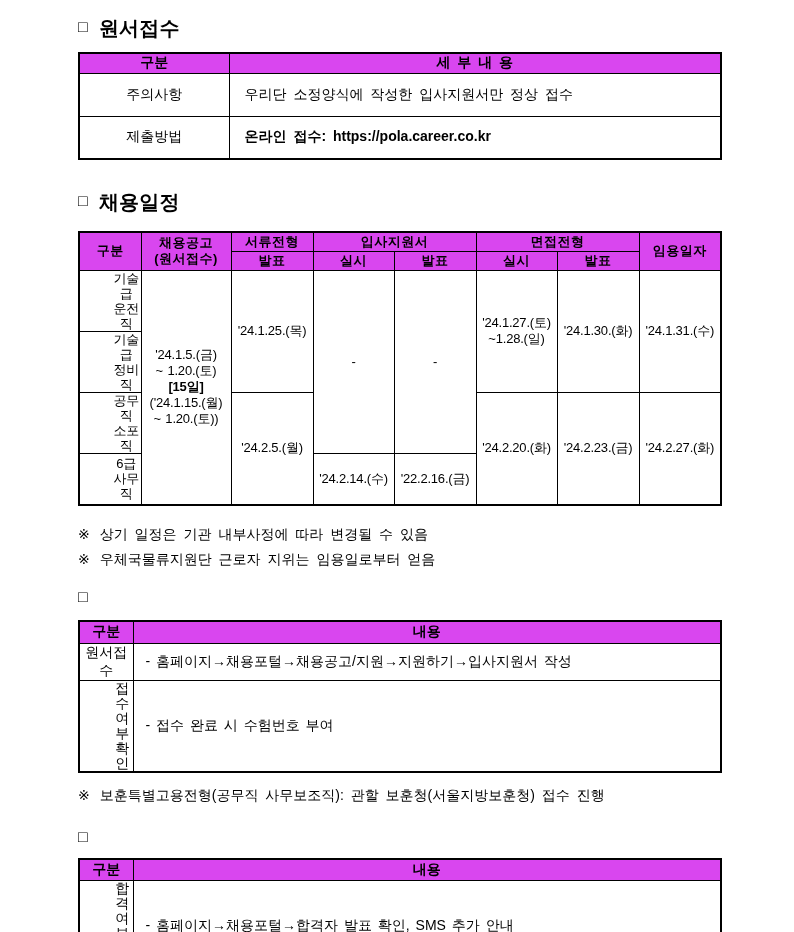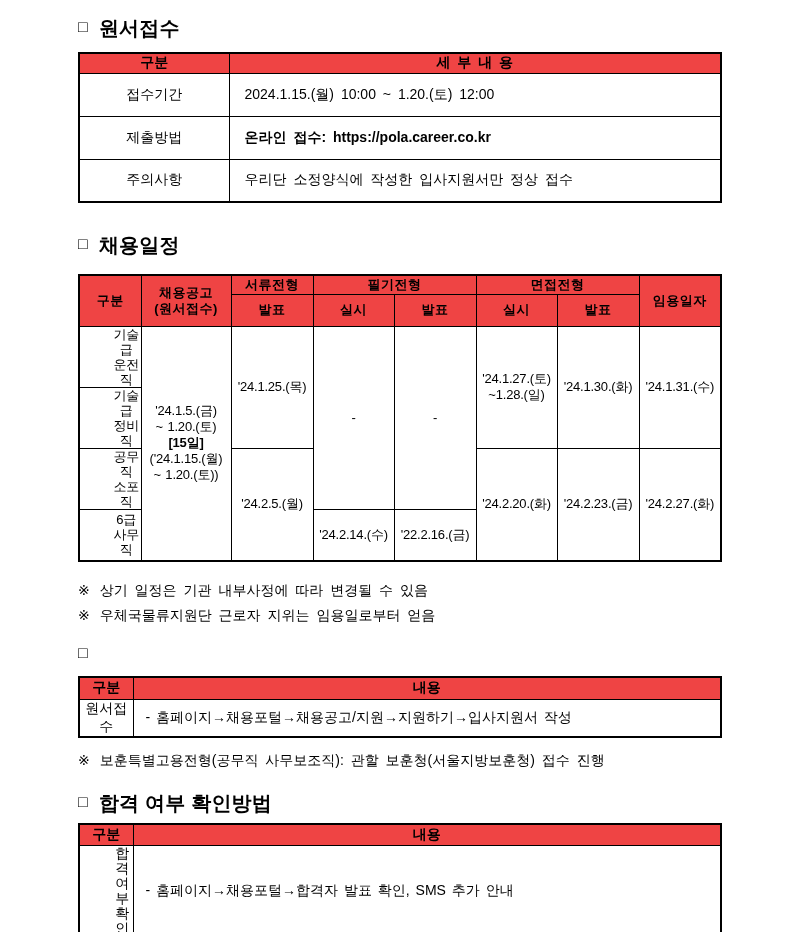--- a/index.html
+++ b/index.html
@@ -19,33 +19,33 @@
     font-size:20px; font-weight:700; line-height:24px;
     letter-spacing:0.2px;
   }
   .sec-title .box-marker { font-size:16px; font-weight:400; position:relative; top:-1px; }
 
   table {
     border-collapse:collapse; table-layout:fixed;
     border:2px solid #000; width:642px;
   }
   td { border:1px solid #000; vertical-align:middle; text-align:center; word-spacing:3px; }
-  .hd { background:#ef4444; font-weight:700; }
+  .hd { background:#d946ef; font-weight:700; }
 
   
   .t1 .hd-row td { height:20px; font-size:14px; }
   .t1 .data-row td { height:43px; }
   .t1 td.val { text-align:left; padding-left:15px; }
   .t1 .bold-val { font-weight:700; }
 
   
   .t2 td { font-size:13px; letter-spacing:-0.2px; word-spacing:1px; line-height:16px; }
   .t2 .hd { letter-spacing:0.5px; }
   .t2 .hr1 td { height:19px; }
-  .t2 .hr2 td { height:32px; }
+  .t2 .hr2 td { height:19px; }
   .t2 .dr td { height:52px; }
   .t2 .line { display:block; }
   .t2 .bold-line { font-weight:700; }
 
   
   .note { display:flex; gap:10px; font-size:14px; line-height:18px; word-spacing:3px; }
   .notes2 { margin-top:16px; }
   .notes2 .note { line-height:25px; }
   .note-text { flex:1; }
 
@@ -81,30 +81,26 @@
     <colgroup>
           <col style="width:150px">
           <col style="width:492px">
         </colgroup>
     <tbody>
           <tr class="hd-row">
       <td class="hd">구분</td>
       <td class="hd">세 부 내 용</td>
     </tr>
     <tr class="data-row">
-      <td>접수기간</td>
-      <td class="val">2024.1.15.(월) 10:00 ~ 1.20.(토) 12:00</td>
+      <td>주의사항</td>
+      <td class="val">우리단 소정양식에 작성한 입사지원서만 정상 접수</td>
     </tr>
     <tr class="data-row">
       <td>제출방법</td>
       <td class="val bold-val">온라인 접수: https://pola.career.co.kr</td>
-    </tr>
-    <tr class="data-row">
-      <td>주의사항</td>
-      <td class="val">우리단 소정양식에 작성한 입사지원서만 정상 접수</td>
     </tr>
   </tbody>
       </table>
 
   <div class="sec-title mt-title2">
     <span class="box-marker">□</span>
     <span>채용일정</span>
   </div>
 
   <table class="t2 mt-t2">
@@ -119,21 +115,21 @@
           <col style="width:82px">
     </colgroup>
     <tbody>
           <tr class="hr1">
       <td class="hd" rowspan="2">구분</td>
       <td class="hd" rowspan="2">
         <span class="line">채용공고</span>
         <span class="line">(원서접수)</span>
       </td>
       <td class="hd">서류전형</td>
-      <td class="hd" colspan="2">필기전형</td>
+      <td class="hd" colspan="2">입사지원서</td>
       <td class="hd" colspan="2">면접전형</td>
       <td class="hd" rowspan="2">임용일자</td>
     </tr>
     <tr class="hr2">
       <td class="hd">발표</td>
       <td class="hd">실시</td>
       <td class="hd">발표</td>
       <td class="hd">실시</td>
       <td class="hd">발표</td>
     </tr>
@@ -208,31 +204,37 @@
         </colgroup>
     <tbody>
           <tr class="hd-row">
       <td class="hd">구분</td>
       <td class="hd">내용</td>
     </tr>
     <tr class="r1">
       <td>원서접수</td>
       <td class="val">- 홈페이지→채용포털→채용공고/지원→지원하기→입사지원서 작성</td>
     </tr>
+    <tr class="r3">
+      <td>
+        <span class="lbl-line">접수여부</span>
+        <span class="lbl-line">확인</span>
+      </td>
+      <td class="val">- 접수 완료 시 수험번호 부여</td>
+    </tr>
   </tbody>
       </table>
 
   <div class="note mt-n3">
     <span>※</span>
     <span class="note-text">보훈특별고용전형(공무직 사무보조직): 관할 보훈청(서울지방보훈청) 접수 진행</span>
   </div>
 
   <div class="sec-title mt-title4">
     <span class="box-marker">□</span>
-    <span>합격 여부 확인방법</span>
   </div>
 
   <table class="t4 mt-t4">
     <colgroup>
           <col style="width:54px">
           <col style="width:588px">
         </colgroup>
     <tbody>
           <tr class="hd-row">
       <td class="hd">구분</td>

